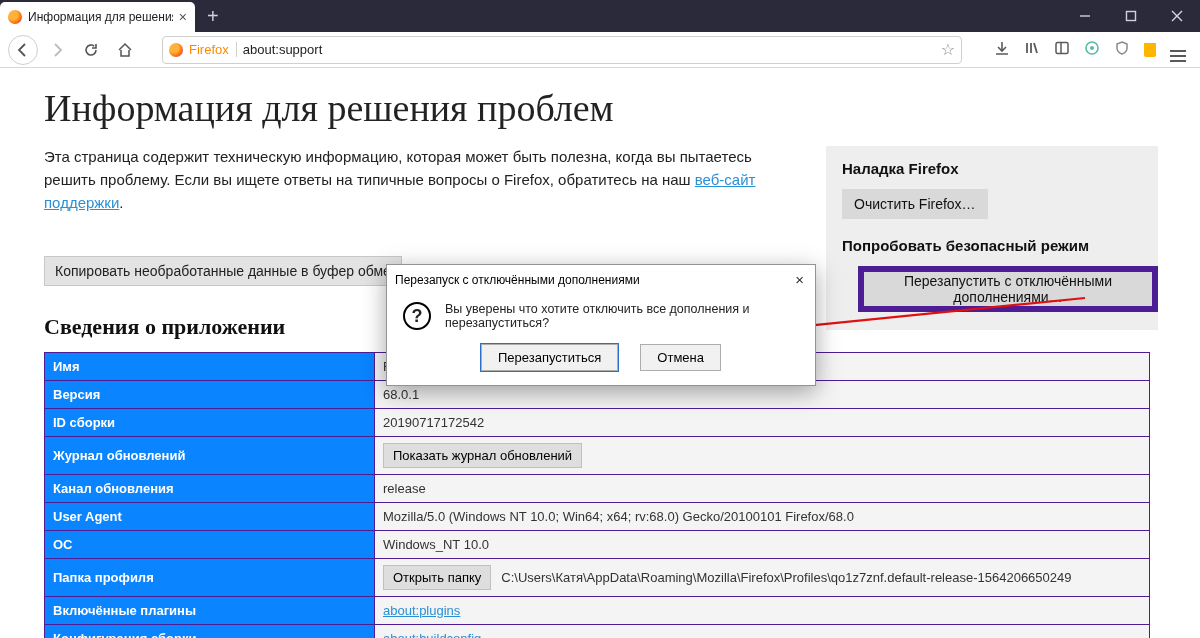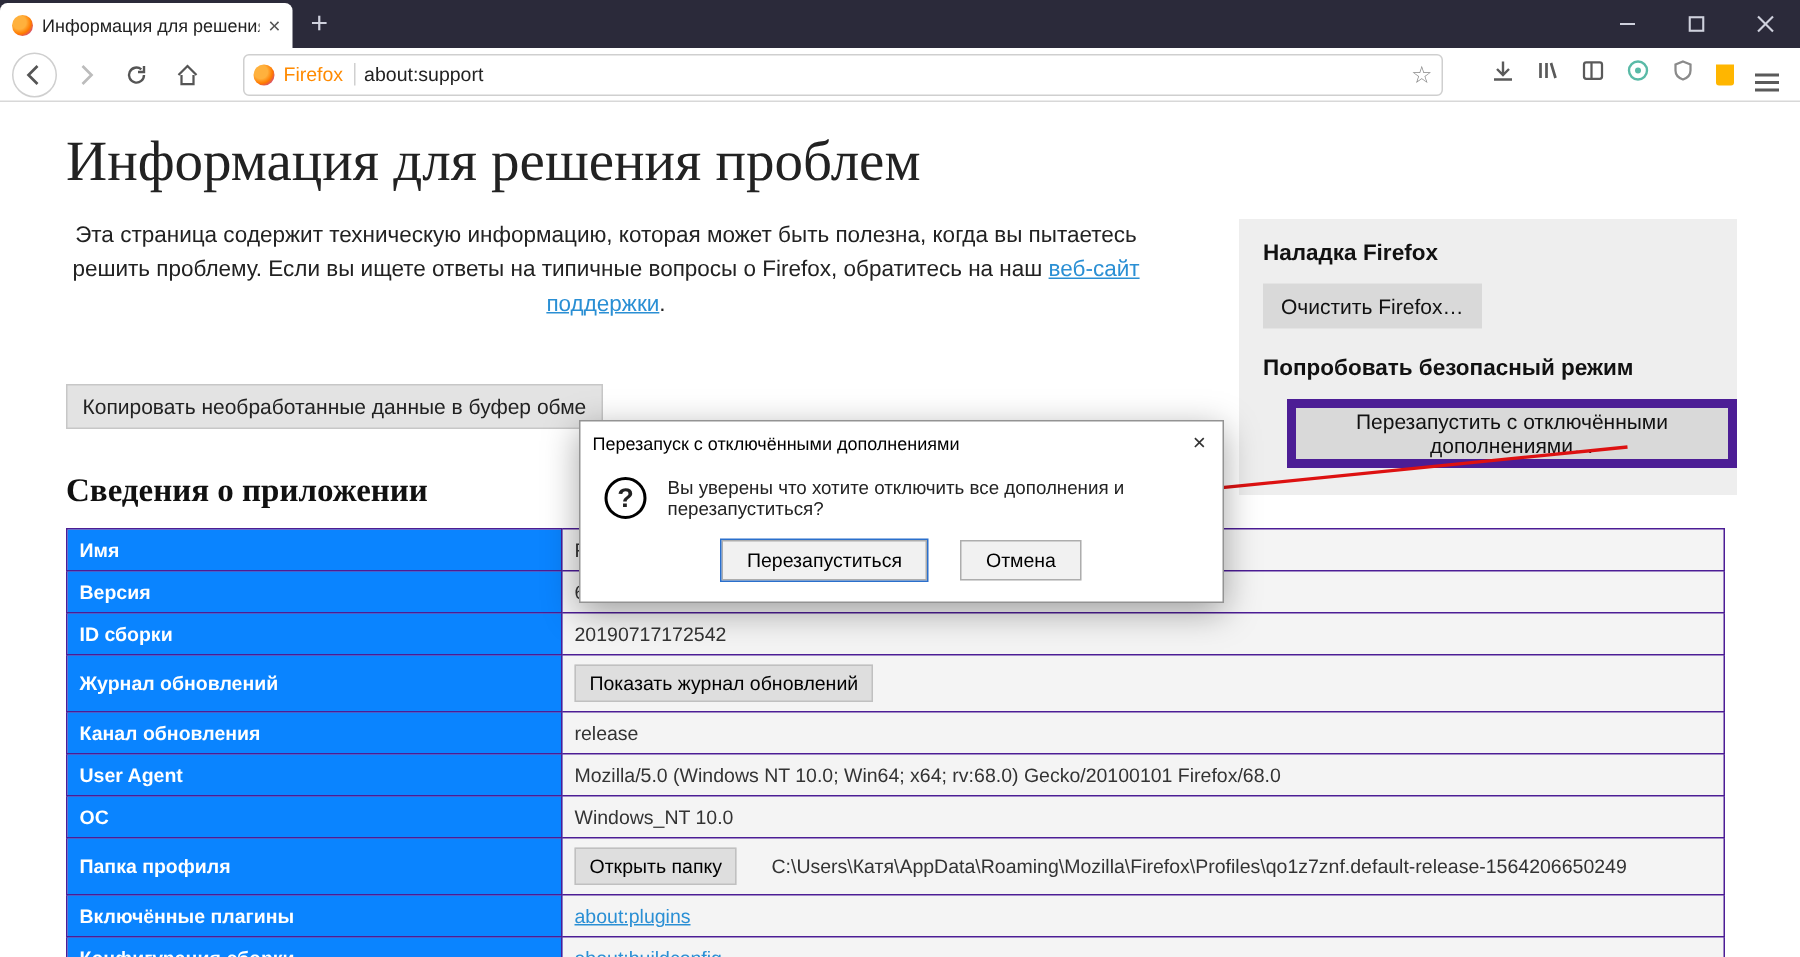--- a/index.html
+++ b/index.html
@@ -29,44 +29,44 @@
   .addr .star { color: #888; font-size: 16px; }
   .tool-right { display: flex; align-items: center; gap: 14px; margin-left: 28px; margin-right: 6px; }
   .tr-icon { color: #5a5a5a; }
   .pocket { width: 12px; height: 14px; background: #ffb600; border-radius: 0 0 2px 2px; display: inline-block; }
   .menu-lines { display: inline-flex; flex-direction: column; gap: 3px; }
   .menu-lines span { width: 16px; height: 2px; background: #5a5a5a; display: block; }
 
   
   .page { height: calc(638px - 68px); background: #fff; padding: 18px 0 0 44px; position: relative; overflow: hidden; }
   h1 { font-family: Georgia, serif; font-weight: 400; font-size: 38px; color: #222; margin-bottom: 16px; }
-  .intro { font-family: Georgia, serif; font-size: 15px; color: #222; max-width: 720px; line-height: 1.45; text-align: center; }
+  .intro { font-family: Georgia, serif; font-size: 15px; color: #222; max-width: 720px; line-height: 1.45; }
   .intro a { color: #2a8fd4; }
 
   .side-box { position: absolute; right: 42px; top: 78px; width: 332px; background: #eee; padding: 14px 16px 18px; }
   .side-box h3 { font-size: 15px; margin-bottom: 12px; color: #111; }
   .side-btn { background: #d9d9d9; border: none; padding: 7px 12px; font-size: 14px; color: #111; text-align: center; cursor: pointer; }
   .side-btn.big { display: block; width: 100%; }
   .side-box .gap { height: 18px; }
   .side-btn.highlight { border: 6px solid #4c1d95; padding: 1px 10px; margin-left: 16px; }
 
   .copy-row { margin-top: 42px; }
   .gray-btn { background: #e3e3e3; border: 1px solid #c7c7c7; padding: 6px 10px; font-size: 14px; color: #222; }
 
   h2 { font-family: Georgia, serif; font-weight: 700; font-size: 22px; color: #111; margin: 28px 0 12px; }
 
   table.info { width: 1106px; border-collapse: collapse; font-size: 13px; }
   table.info th, table.info td { text-align: left; padding: 6px 8px; border: 1px solid #4c1d95; }
   table.info th { background: #0a84ff; color: #fff; font-weight: 600; width: 330px; }
   table.info td { background: #f4f4f4; color: #333; }
   table.info td a { color: #2a8fd4; }
-  .td-btn { background: #dedede; border: 1px solid #c0c0c0; padding: 4px 9px; font-size: 13px; margin-right: 23px; }
-
-  
-  .modal { position: absolute; left: 386px; top: 280px; width: 430px; background: #fff; border: 1px solid #939393;
+  .td-btn { background: #dedede; border: 1px solid #c0c0c0; padding: 4px 9px; font-size: 13px; margin-right: 10px; }
+
+  
+  .modal { position: absolute; left: 386px; top: 264px; width: 430px; background: #fff; border: 1px solid #939393;
            box-shadow: 0 6px 22px rgba(0,0,0,.35); z-index: 50; }
   .modal-title { display: flex; align-items: center; justify-content: space-between; padding: 6px 8px; font-size: 12px; }
   .modal-title .close { font-size: 15px; color: #333; cursor: pointer; padding: 0 3px; }
   .modal-body { display: flex; gap: 14px; padding: 8px 16px 4px; font-size: 12.5px; color: #222; }
   .q-icon { width: 28px; height: 28px; border: 2.5px solid #000; border-radius: 50%; display: flex; align-items: center; justify-content: center; font-weight: 700; font-size: 18px; flex: 0 0 auto; }
   .modal-btns { display: flex; justify-content: center; gap: 22px; padding: 10px 0 14px; }
   .dlg-btn { background: #f1f1f1; border: 1px solid #adadad; padding: 5px 16px; font-size: 13px; cursor: pointer; }
   .dlg-btn.focus { outline: 1.5px solid #2a6fcc; }
 
   

